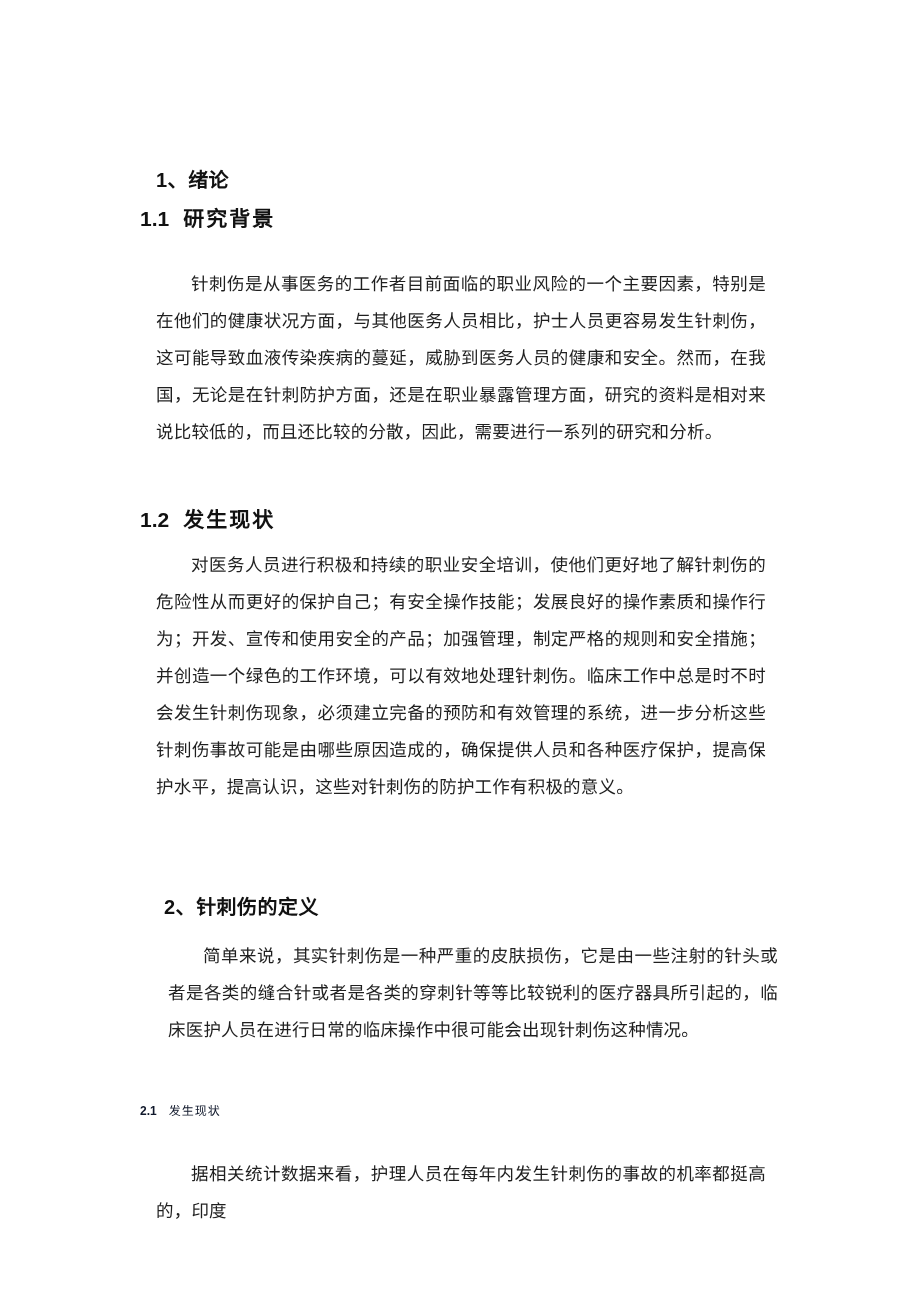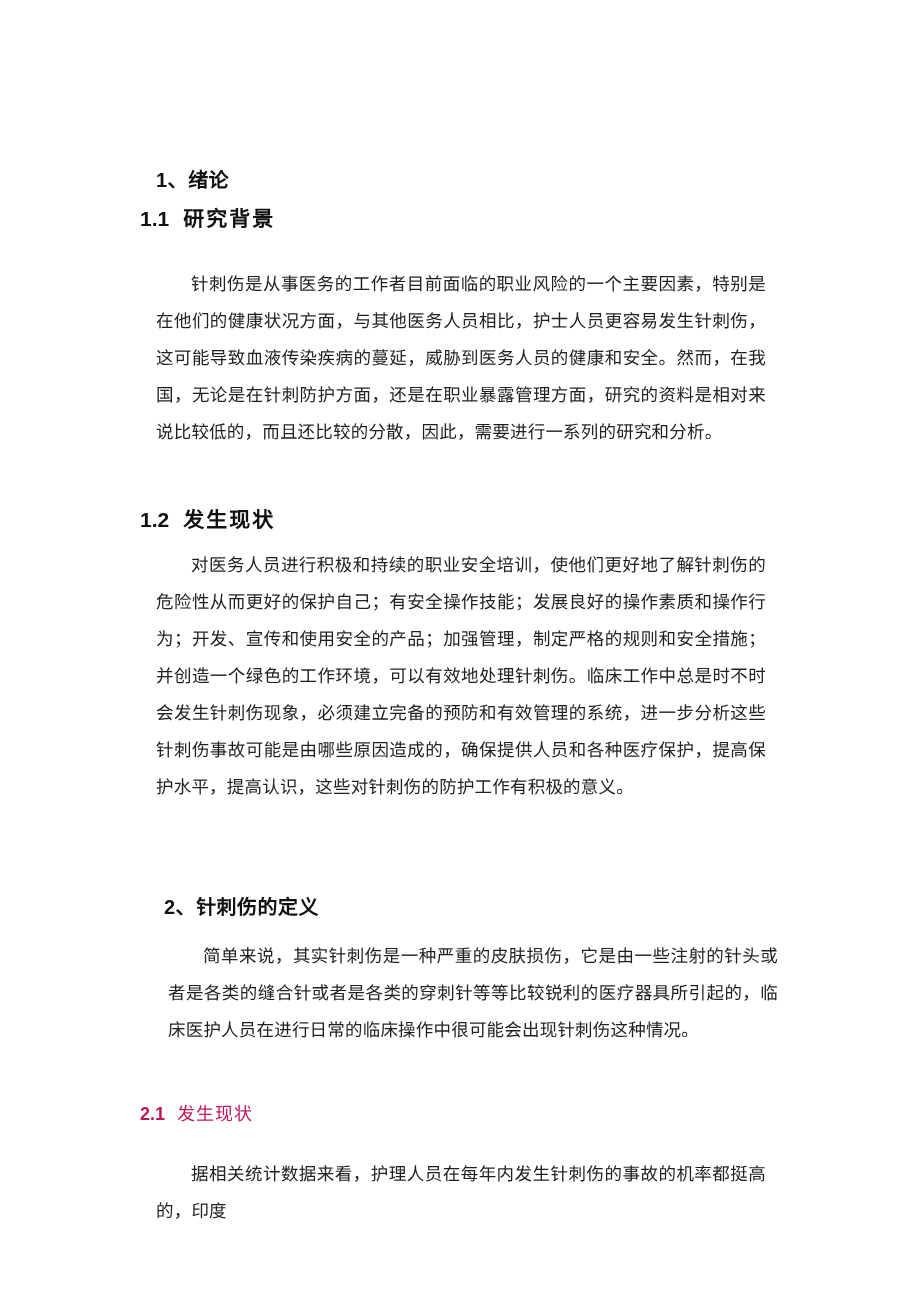--- a/index.html
+++ b/index.html
@@ -74,23 +74,23 @@
   .h2 .txt {
     font-family: "Liberation Serif", "DejaVu Serif", serif;
     font-weight: bold;
     margin-left: 14px;
     letter-spacing: 2px;
   }
 
   .h3 {
     font-family: "Liberation Sans", "DejaVu Sans", sans-serif;
     font-weight: bold;
-    font-size: 18px;
+    font-size: 12px;
     line-height: 1.2;
-    color: #be185d;
+    color: #0f172a;
     margin: 0;
     white-space: nowrap;
   }
 
   .h3 .num {
     font-family: "Liberation Sans", "DejaVu Sans", sans-serif;
     font-weight: bold;
   }
 
   .h3 .txt {

